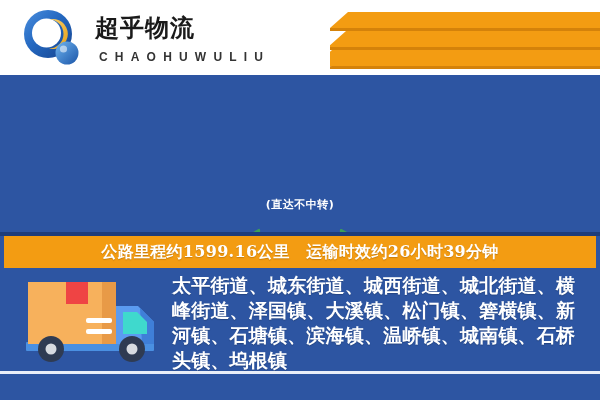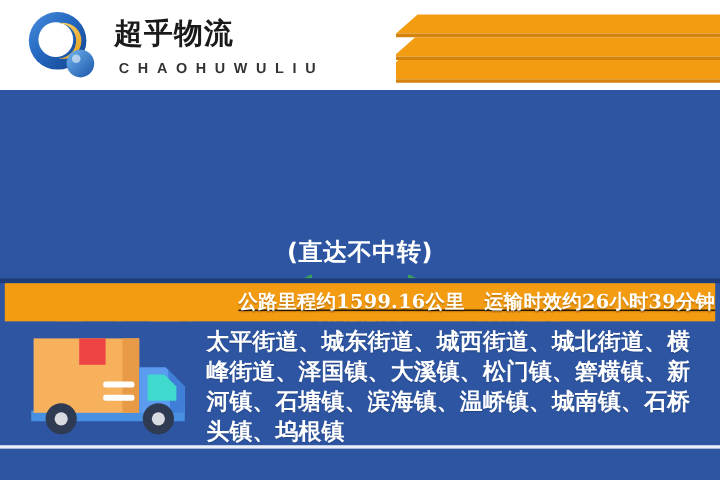--- a/index.html
+++ b/index.html
@@ -79,21 +79,21 @@
   }
   .city-origin { left: 36px; }
   .city-dest   { left: 394px; }
 
   .note-top {
     position: absolute;
     left: 0; top: 122px;
     width: 600px;
     text-align: center;
     font-family: "DejaVu Sans", "Liberation Sans", sans-serif;
-    font-size: 20px;
+    font-size: 11px;
     font-weight: bold;
     color: #ffffff;
     letter-spacing: 0.5px;
     white-space: nowrap;
   }
   .arrow-wrap {
     position: absolute;
     left: 225px; top: 145px;
     width: 150px; height: 36px;
   }
@@ -123,22 +123,21 @@
     width: 600px; height: 4px;
     background: #1e3d7b;
   }
   .info-bar {
     position: absolute;
     left: 4px; top: 4px;
     width: 592px; height: 32px;
     background: #f39c12;
     display: flex;
     align-items: center;
-    justify-content: flex-end;
-    text-decoration: underline;
+    justify-content: center;
   }
   .info-bar-text {
     font-family: "DejaVu Serif", "Liberation Serif", serif;
     font-size: 16px;
     font-weight: bold;
     color: #ffffff;
     letter-spacing: 0.3px;
     white-space: nowrap;
     text-shadow: 0 1px 1px rgba(120,70,0,0.35);
   }

